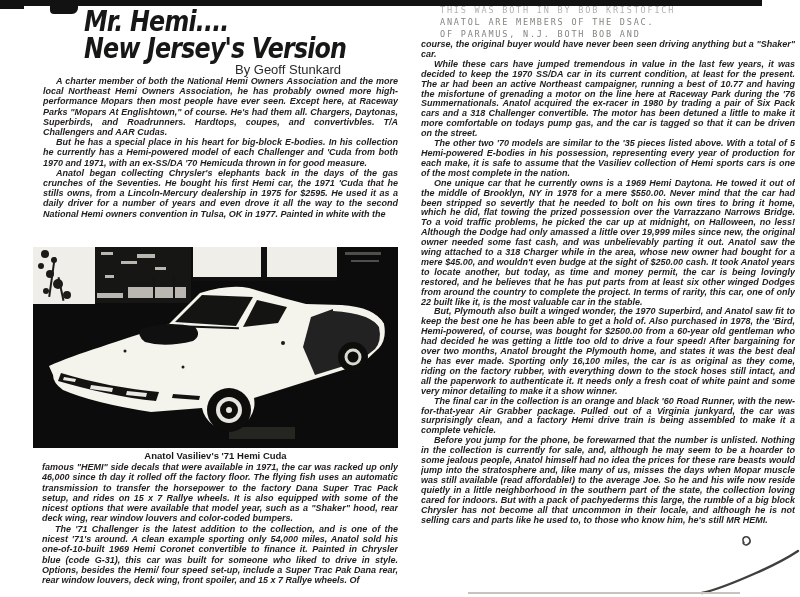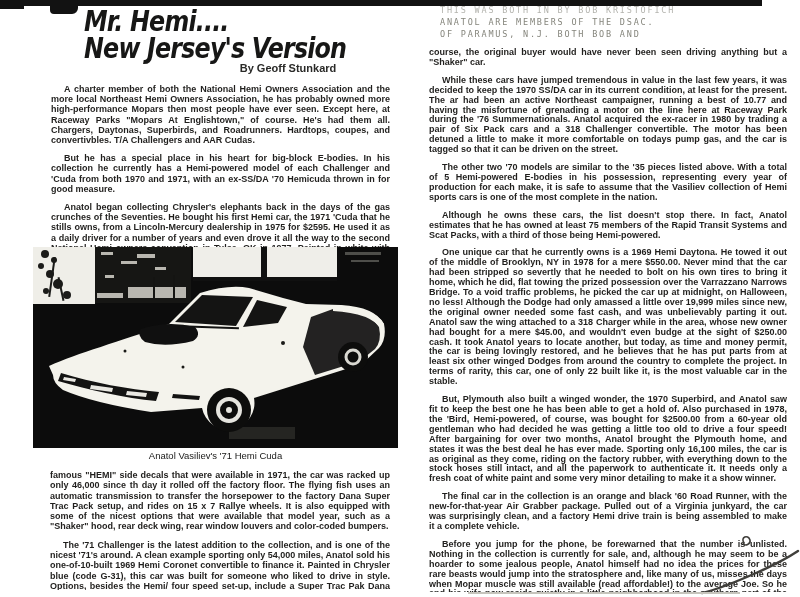--- a/index.html
+++ b/index.html
@@ -10,40 +10,40 @@
   .top-bar{position:absolute;left:0;top:0;width:762px;height:6px;background:#121212;}
   .top-blob-a{position:absolute;left:0;top:0;width:24px;height:9px;background:#121212;}
   .top-blob-b{position:absolute;left:50px;top:0;width:28px;height:14px;background:#121212;border-radius:0 0 6px 4px;}
   .bottom-edge{position:absolute;left:468px;top:592px;width:272px;height:2px;background:#c6c4bc;}
 
   
   .title-block{position:absolute;left:84px;top:8px;width:330px;color:#171716;}
   .title-line{display:inline-block;font-family:"DejaVu Sans",sans-serif;font-style:italic;font-weight:bold;
     font-size:29px;line-height:27px;letter-spacing:-1px;transform:scaleX(0.82);transform-origin:left top;white-space:nowrap;}
   .byline{position:absolute;left:218px;top:62px;width:140px;text-align:center;
-    font-size:11px;font-weight:bold;color:#2a2a28;}
+    font-size:13px;font-weight:normal;color:#2a2a28;}
 
   
   .col{position:absolute;color:#201f1d;font-size:9px;font-weight:bold;text-align:justify;overflow:hidden;}
-  .col p{margin:8px;text-indent:13px;}
+  .col p{margin:0;text-indent:13px;font-style:italic;}
   .col p.cont{text-indent:0;}
   .col-left-top{left:43px;top:76px;width:355px;height:172px;line-height:10.2px;}
   .col-left-bottom{left:42px;top:462px;width:356px;height:128px;line-height:10.3px;}
   .col-right{left:421px;top:40px;width:374px;height:552px;line-height:9.9px;}
 
   
   .typed-note{position:absolute;left:440px;top:4px;width:330px;color:#85857c;
     font-family:"DejaVu Sans Mono",monospace;font-size:8.5px;line-height:12px;letter-spacing:1.8px;white-space:nowrap;}
   .typed-note .faded{opacity:.62;}
 
   
   .photo{position:absolute;left:33px;top:247px;width:365px;height:201px;background:#0c0c0c;}
   .photo svg{display:block;}
   .caption{position:absolute;left:33px;top:450px;width:365px;text-align:center;
-    font-size:9.5px;font-weight:normal;color:#191918;}
+    font-size:9.5px;font-weight:bold;color:#191918;}
 
   
   .pen-mark{position:absolute;left:698px;top:535px;width:102px;height:62px;}
 </style>
 </head>
 <body>
 
 <div class="page">
 
   <div class="top-bar"></div>
@@ -155,21 +155,20 @@
 
   <div class="col col-left-bottom">
     <p class="cont">famous "HEMI" side decals that were available in 1971, the car was racked up only 46,000 since th day it rolled off the factory floor. The flying fish uses an automatic transmission to transfer the horsepower to the factory Dana Super Trac Pack setup, and rides on 15 x 7 Rallye wheels. It is also equipped with some of the nicest options that were available that model year, such as a "Shaker" hood, rear deck wing, rear window louvers and color-coded bumpers.</p>
     <p>The '71 Challenger is the latest addition to the collection, and is one of the nicest '71's around. A clean example sporting only 54,000 miles, Anatol sold his one-of-10-built 1969 Hemi Coronet convertible to finance it. Painted in Chrysler blue (code G-31), this car was built for someone who liked to drive in style. Options, besides the Hemi/ four speed set-up, include a Super Trac Pak Dana rear, rear window louvers, deck wing, front spoiler, and 15 x 7 Rallye wheels. Of</p>
   </div>
 
   <div class="col col-right">
     <p class="cont">course, the original buyer would have never been seen driving anything but a "Shaker" car.</p>
     <p>While these cars have jumped tremendous in value in the last few years, it was decided to keep the 1970 SS/DA car in its current condition, at least for the present. The ar had been an active Northeast campaigner, running a best of 10.77 and having the misfortune of grenading a motor on the line here at Raceway Park during the '76 Summernationals. Anatol acquired the ex-racer in 1980 by trading a pair of Six Pack cars and a 318 Challenger convertible. The motor has been detuned a little to make it more comfortable on todays pump gas, and the car is tagged so that it can be driven on the street.</p>
     <p>The other two '70 models are similar to the '35 pieces listed above. With a total of 5 Hemi-powered E-bodies in his possession, representing every year of production for each make, it is safe to assume that the Vasiliev collection of Hemi sports cars is one of the most complete in the nation.</p>
-    <p>Although he owns these cars, the list doesn't stop there. In fact, Anatol estimates that he has owned at least 75 members of the Rapid Transit Systems and Scat Packs, with a third of those being Hemi-powered.</p>
     <p>One unique car that he currently owns is a 1969 Hemi Daytona. He towed it out of the middle of Brooklyn, NY in 1978 for a mere $550.00. Never mind that the car had been stripped so severtly that he needed to bolt on his own tires to bring it home, which he did, flat towing the prized possession over the Varrazzano Narrows Bridge. To a void traffic problems, he picked the car up at midnight, on Halloween, no less! Although the Dodge had only amassed a little over 19,999 miles since new, the original owner needed some fast cash, and was unbelievably parting it out. Anatol saw the wing attached to a 318 Charger while in the area, whose new owner had bought for a mere $45.00, and wouldn't even budge at the sight of $250.00 cash. It took Anatol years to locate another, but today, as time and money permit, the car is being lovingly restored, and he believes that he has put parts from at least six other winged Dodges from around the country to complete the project. In terms of rarity, this car, one of only 22 built like it, is the most valuable car in the stable.</p>
     <p>But, Plymouth also built a winged wonder, the 1970 Superbird, and Anatol saw fit to keep the best one he has been able to get a hold of. Also purchased in 1978, the 'Bird, Hemi-powered, of course, was bought for $2500.00 from a 60-year old gentleman who had decided he was getting a little too old to drive a four speed! After bargaining for over two months, Anatol brought the Plymouth home, and states it was the best deal he has ever made. Sporting only 16,100 miles, the car is as original as they come, riding on the factory rubber, with everything down to the stock hoses still intact, and all the paperwork to authenticate it. It needs only a fresh coat of white paint and some very minor detailing to make it a show winner.</p>
     <p>The final car in the collection is an orange and black '60 Road Runner, with the new-for-that-year Air Grabber package. Pulled out of a Virginia junkyard, the car was surprisingly clean, and a factory Hemi drive train is being assembled to make it a complete vehicle.</p>
     <p>Before you jump for the phone, be forewarned that the number is unlisted. Nothing in the collection is currently for sale, and, although he may seem to be a hoarder to some jealous people, Anatol himself had no idea the prices for these rare beasts would jump into the stratosphere and, like many of us, misses the days when Mopar muscle was still available (read affordable!) to the average Joe. So he and his wife now reside quietly in a little neighborhood in the southern part of the state, the collection loving cared for indoors. But with a pack of pachyederms this large, the rumble of a big block Chrysler has not become all that uncommon in their locale, and although he is not selling cars and parts like he used to, to those who know him, he's still MR HEMI.</p>
   </div>
 
   <div class="pen-mark">
     <svg width="102" height="62" viewBox="0 0 102 62">
       <path d="M4,58 C22,54 40,46 58,38 C74,31 88,24 100,16" fill="none" stroke="#403f3b" stroke-width="2.4" stroke-linecap="round"></path>
       <path d="M46,8 c-4,-6 4,-9 6,-3 c1,4 -5,7 -7,3" fill="none" stroke="#403f3b" stroke-width="1.6" stroke-linecap="round"></path>

